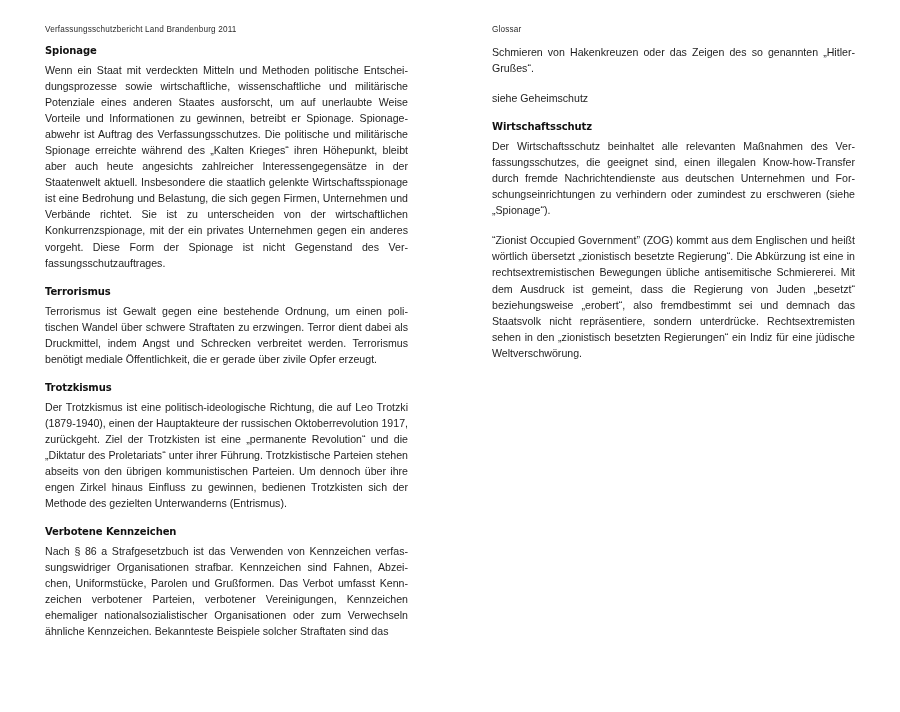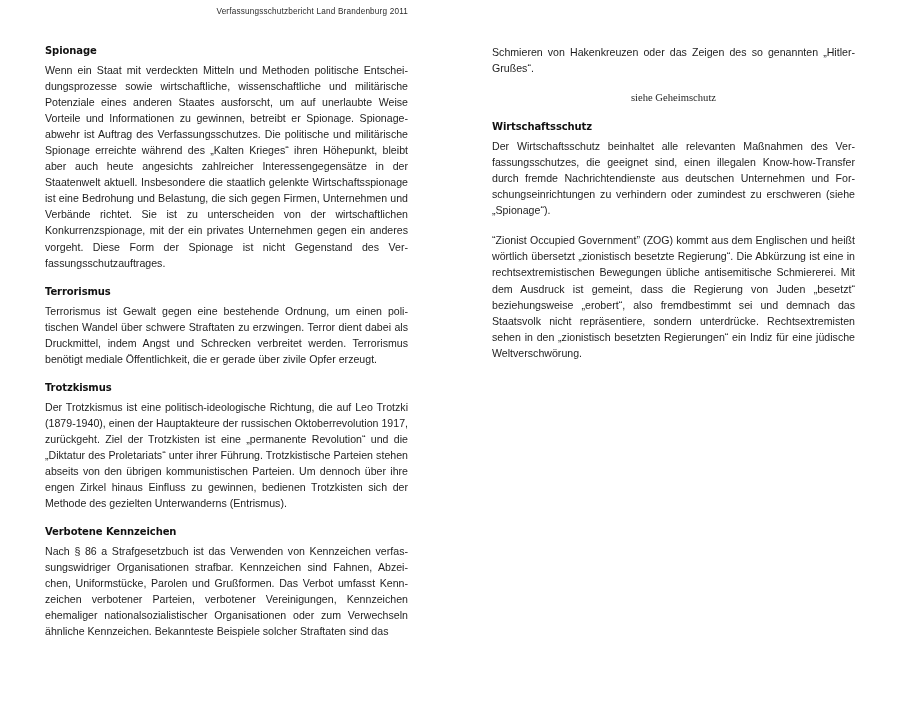--- a/index.html
+++ b/index.html
@@ -19,25 +19,25 @@
 
   .page {
     position: absolute;
     inset: 0;
     background: #ffffff;
   }
 
   
   .runhead {
     position: absolute;
-    top: 7px;
+    top: 25px;
     font-size: 8.2px;
     letter-spacing: 0.18px;
     color: #2b2b2b;
-    text-align: right;
+    text-align: left;
     white-space: nowrap;
   }
   .runhead-left  { left: 45px;  width: 363px; }
   .runhead-right { left: 492px; width: 363px; }
 
   
   .col {
     position: absolute;
     top: 44px;
     width: 363px;
@@ -61,21 +61,21 @@
   p.body {
     margin: 0;
     font-size: 10.6px;
     line-height: 16.05px;
     text-align: justify;
     text-justify: inter-word;
     hyphens: manual;
     color: #1d1d1d;
     letter-spacing: 0.01px;
   }
-  p.body.plain { text-align: center; font-family: Liberation Serif, serif; }
+  p.body.plain { text-align: left; }
 
   
   .entry + .entry { margin-top: 14px; }
 
   
   .folio {
     position: absolute;
     top: 716px;
     font-size: 8.2px;
     color: #2b2b2b;
@@ -85,20 +85,21 @@
   .folio-left  { left: 45px;  width: 363px; }
   .folio-right { left: 492px; width: 363px; font-family: Liberation Serif, serif; }
 </style>
 </head>
 <body>
 
 <div class="page">
 
   <div class="runhead runhead-left">Verfassungsschutzbericht Land Brandenburg 2011</div>
 
+  <div class="runhead runhead-right">Glossar</div>
 
   <div class="col col-left">
 
     <div class="entry">
       <h2 class="term">Spionage</h2>
       <p class="body">Wenn ein Staat mit verdeckten Mitteln und Methoden politische Entschei­dungsprozesse sowie wirtschaftliche, wissenschaftliche und militärische Potenziale eines anderen Staates ausforscht, um auf unerlaubte Weise Vorteile und Informationen zu gewinnen, betreibt er Spionage. Spionage­abwehr ist Auftrag des Verfassungsschutzes. Die politische und militä­rische Spionage erreichte während des „Kalten Krieges“ ihren Höhepunkt, bleibt aber auch heute angesichts zahlreicher Interessengegensätze in der Staatenwelt aktuell. Insbesondere die staatlich gelenkte Wirtschaftsspio­nage ist eine Bedrohung und Belastung, die sich gegen Firmen, Unter­nehmen und Verbände richtet. Sie ist zu unterscheiden von der wirtschaft­lichen Konkurrenzspionage, mit der ein privates Unternehmen gegen ein anderes vorgeht. Diese Form der Spionage ist nicht Gegenstand des Ver­fassungsschutzauftrages.</p>
     </div>
 
     <div class="entry">
       <h2 class="term">Terrorismus</h2>

